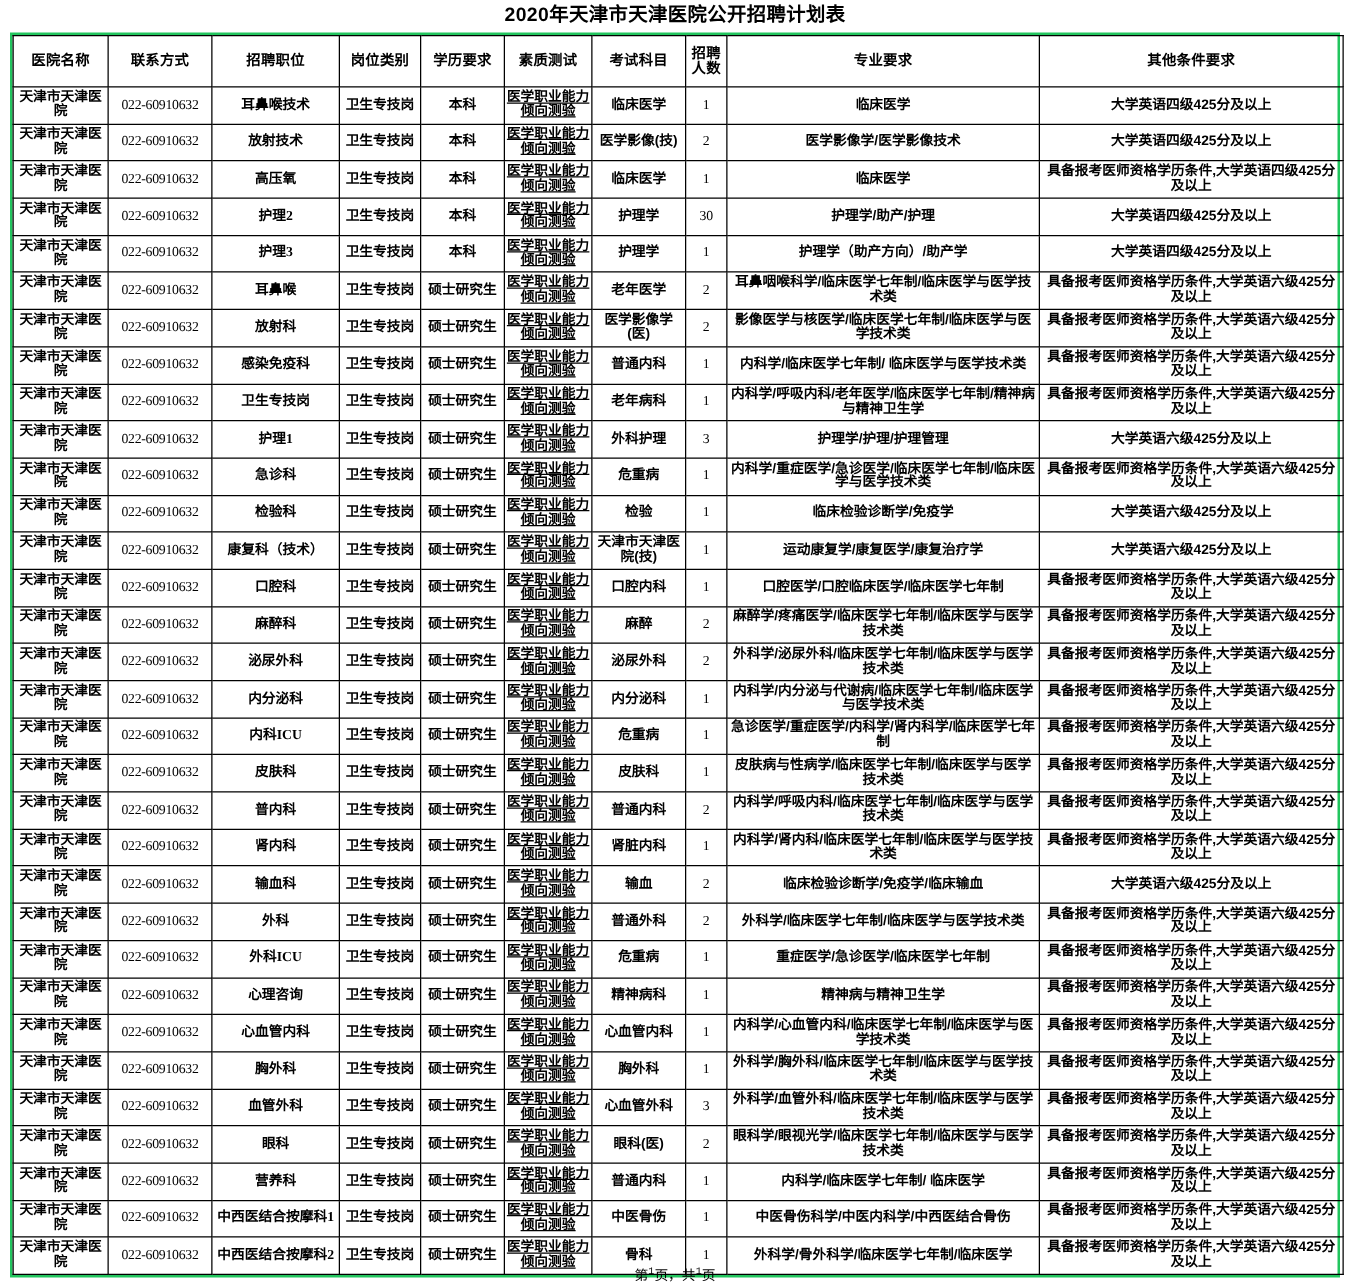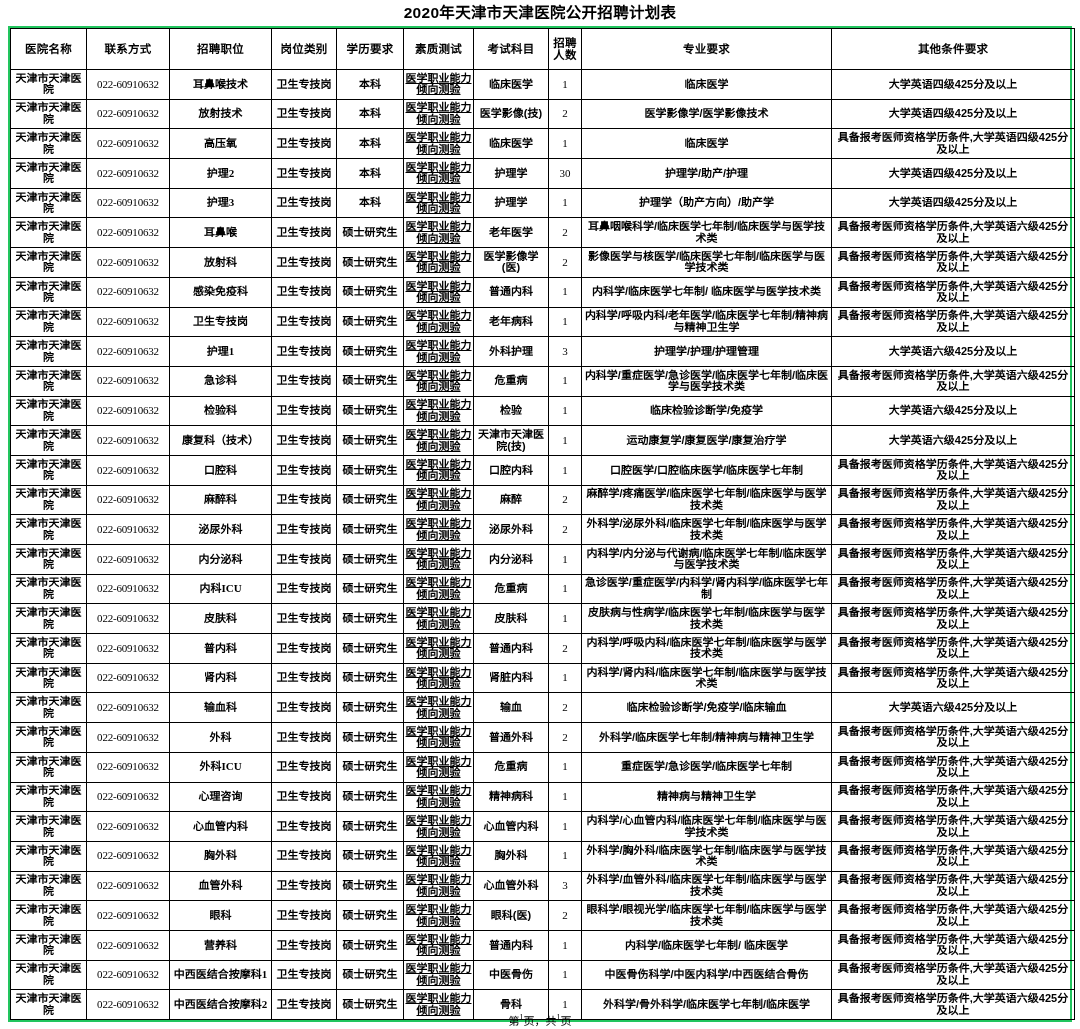--- a/index.html
+++ b/index.html
@@ -86,21 +86,21 @@
   td.cell-major    { font-family: "Liberation Sans", "DejaVu Sans", sans-serif; font-weight: bold; font-size: 11px; line-height: 1.15; padding: 0 2px; }
   td.cell-other    { font-family: "Liberation Sans", "DejaVu Sans", sans-serif; font-weight: bold; font-size: 11px; line-height: 1.15; padding: 0 2px; }
 
   
   .page-footer {
     position: absolute;
     left: 0;
     right: 0;
     bottom: 1px;
     text-align: center;
-    font-family: Liberation Serif, serif;
+    font-family: Liberation Mono, monospace;
     font-size: 11px;
     color: #000;
     pointer-events: none;
     white-space: nowrap;
   }
   .page-footer .pg-num { font-size: 8px; vertical-align: super; }
 </style>
 </head>
 <body>
 
@@ -402,21 +402,21 @@
         </tr>
         <tr>
           <td class="cell-hospital">天津市天津医院</td>
           <td class="cell-contact">022-60910632</td>
           <td class="cell-position">外科</td>
           <td class="cell-category">卫生专技岗</td>
           <td class="cell-education">硕士研究生</td>
           <td class="cell-aptitude">医学职业能力倾向测验</td>
           <td class="cell-subject">普通外科</td>
           <td class="cell-count">2</td>
-          <td class="cell-major">外科学/临床医学七年制/精神病与精神卫生学</td>
+          <td class="cell-major">外科学/临床医学七年制/临床医学与医学技术类</td>
           <td class="cell-other">具备报考医师资格学历条件,大学英语六级425分及以上</td>
         </tr>
         <tr>
           <td class="cell-hospital">天津市天津医院</td>
           <td class="cell-contact">022-60910632</td>
           <td class="cell-position">外科ICU</td>
           <td class="cell-category">卫生专技岗</td>
           <td class="cell-education">硕士研究生</td>
           <td class="cell-aptitude">医学职业能力倾向测验</td>
           <td class="cell-subject">危重病</td>

